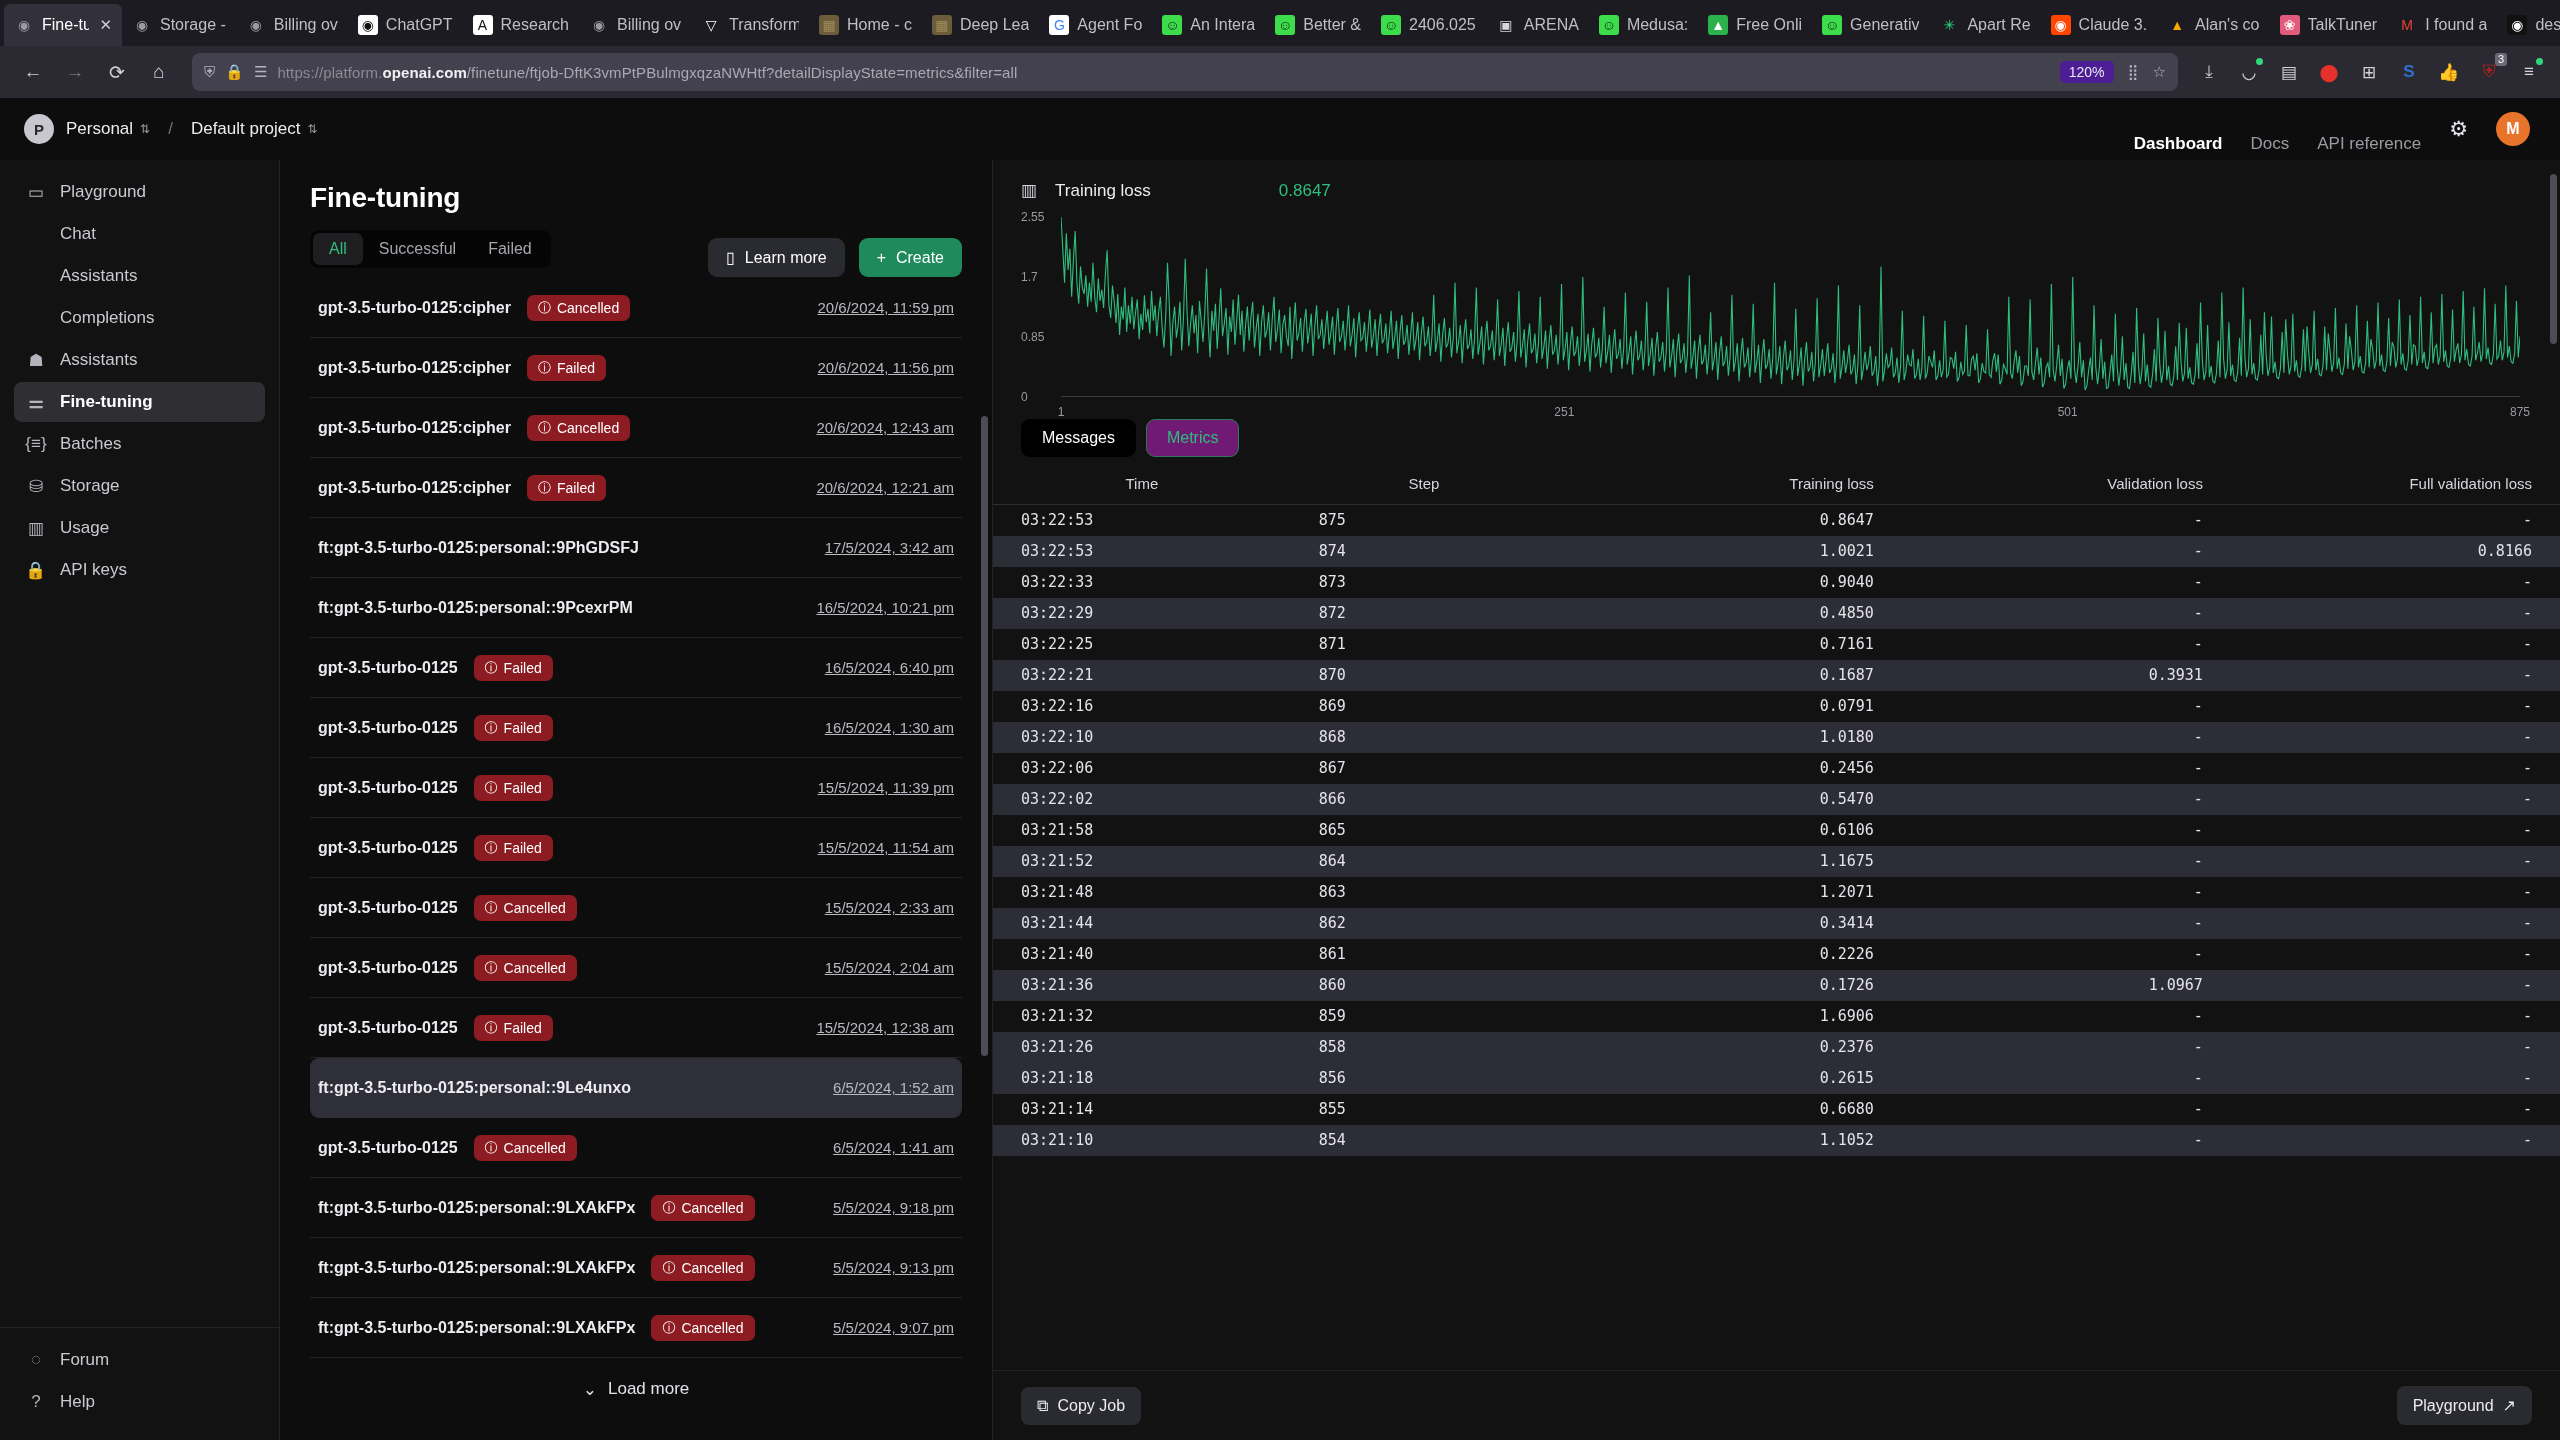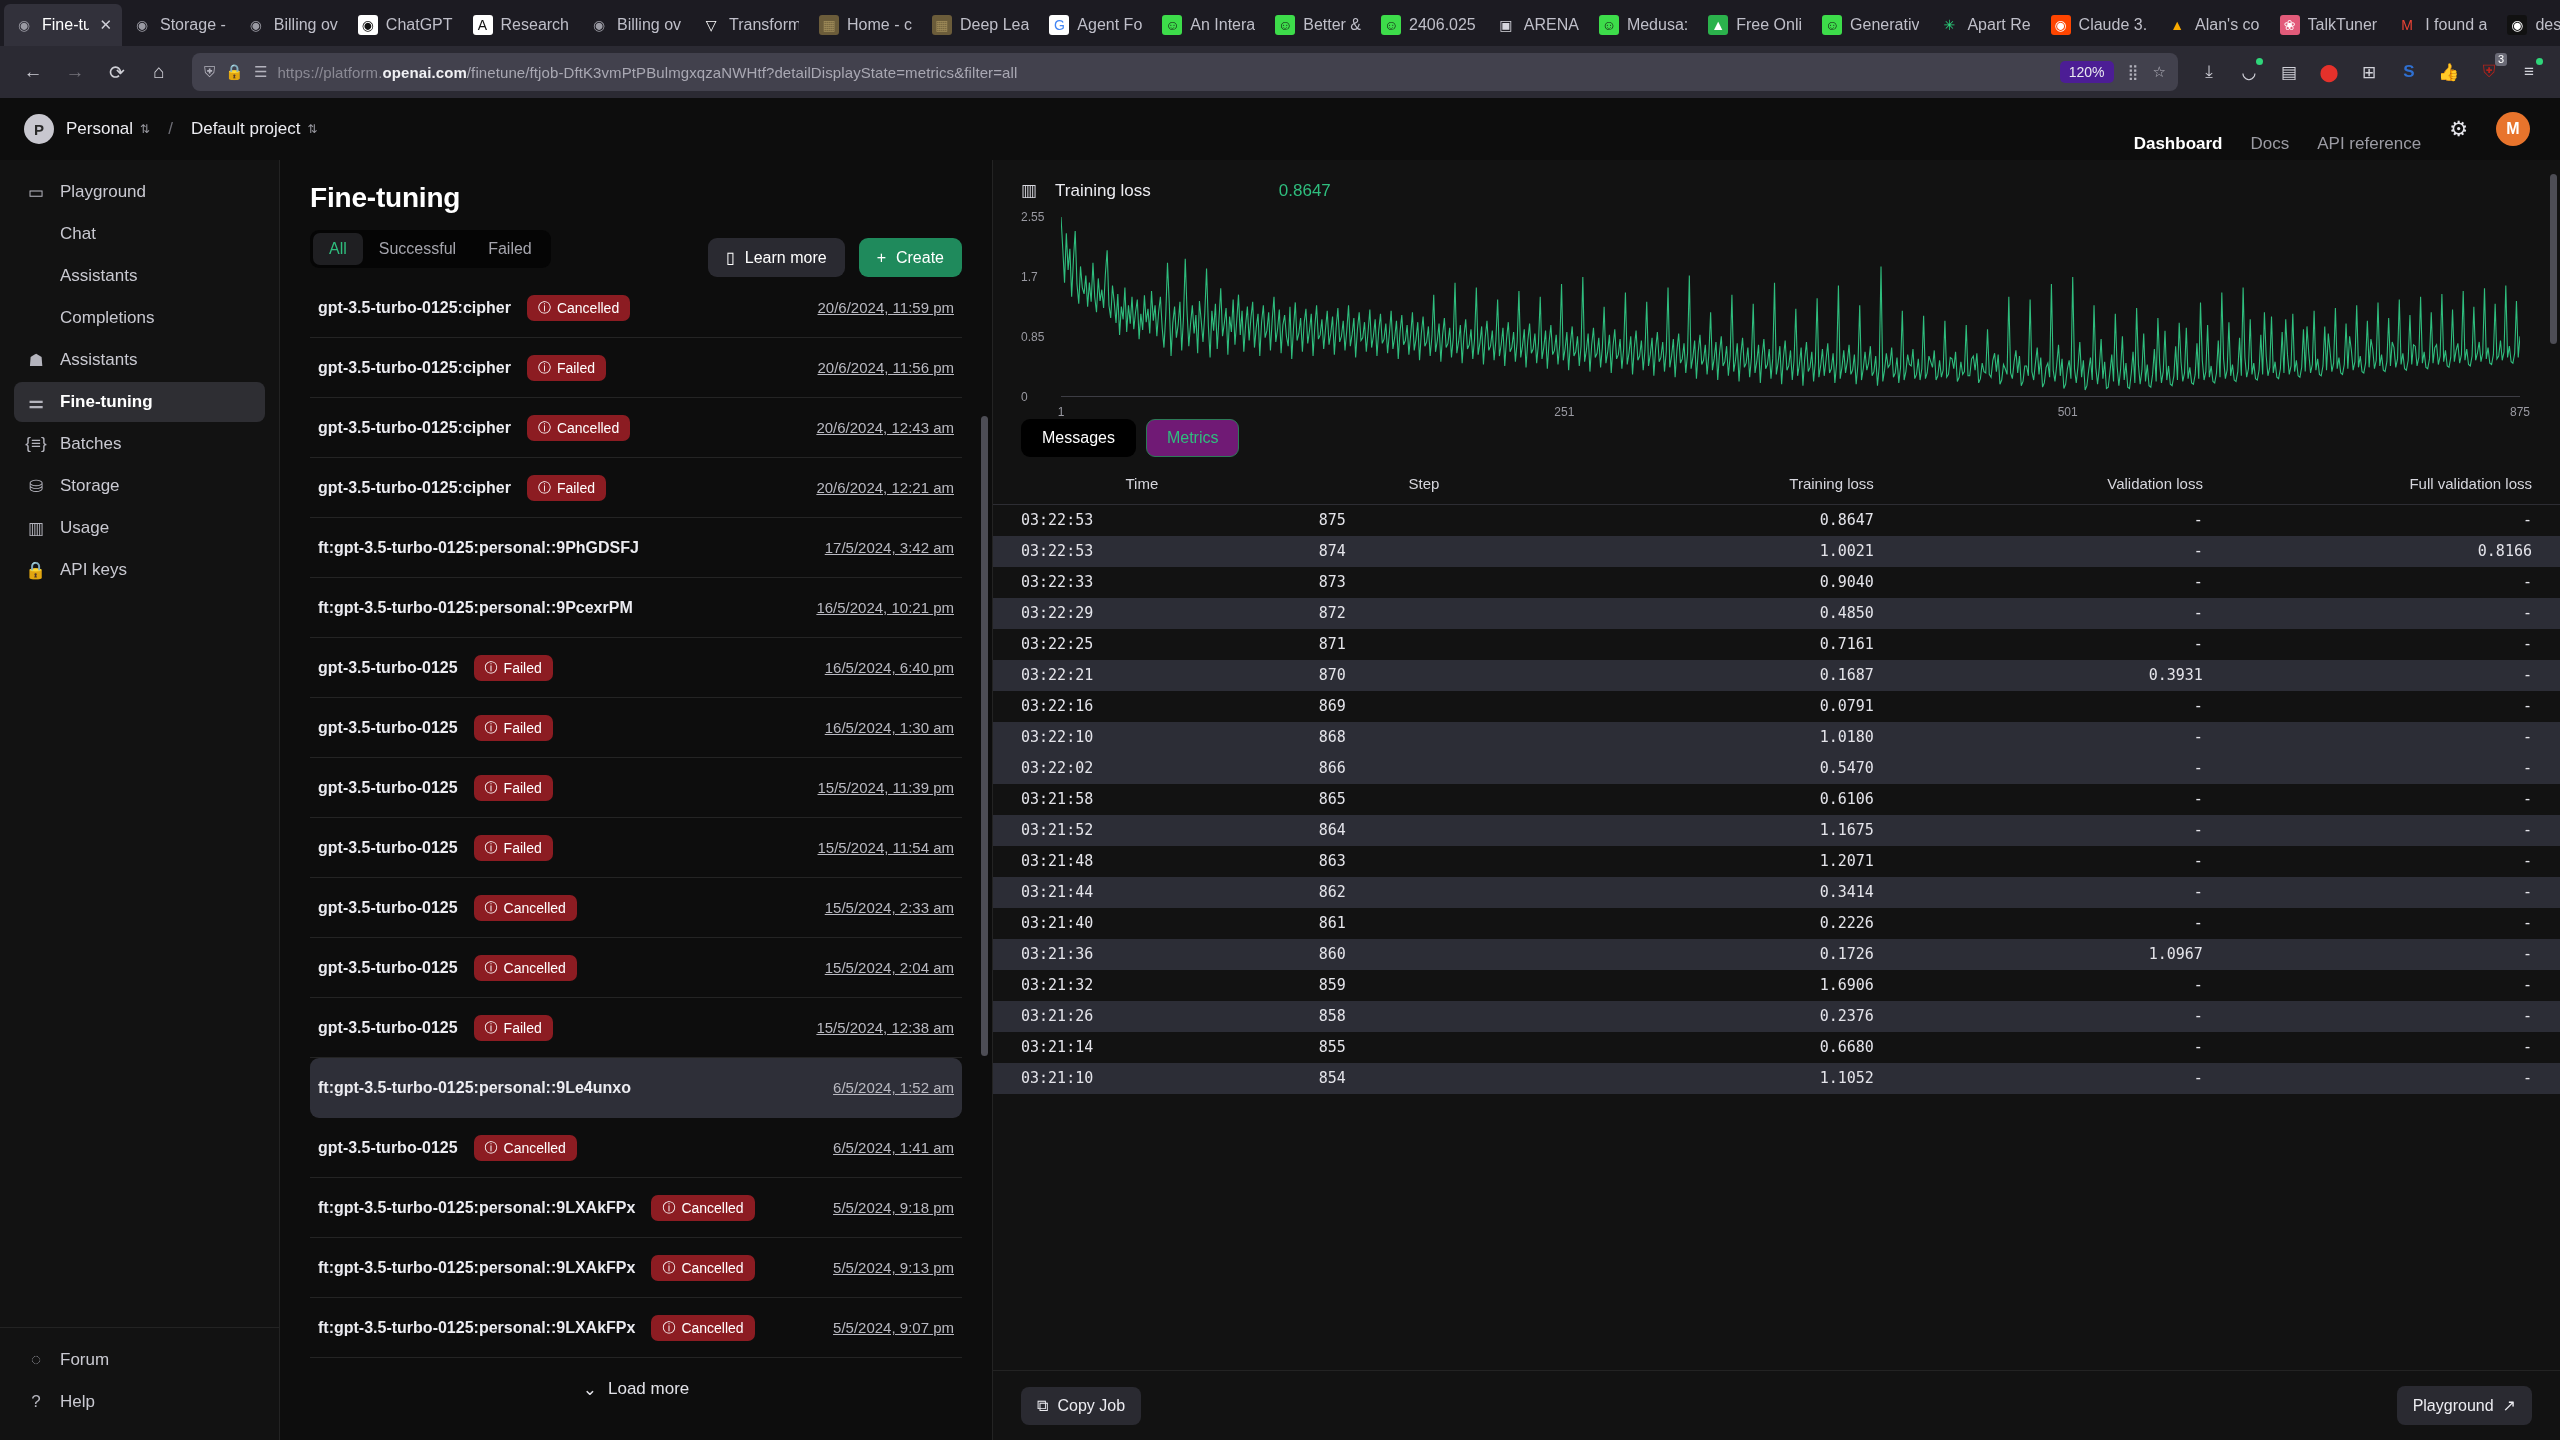--- a/index.html
+++ b/index.html
@@ -674,20 +674,27 @@
                 <td class="col-vl">-</td>
                 <td class="col-fvl">-</td>
               </tr>
               <tr class="alt">
                 <td class="col-time l">03:22:10</td>
                 <td class="col-step l">868</td>
                 <td class="col-tl">1.0180</td>
                 <td class="col-vl">-</td>
                 <td class="col-fvl">-</td>
               </tr>
+              <tr>
+                <td class="col-time l">03:22:06</td>
+                <td class="col-step l">867</td>
+                <td class="col-tl">0.2456</td>
+                <td class="col-vl">-</td>
+                <td class="col-fvl">-</td>
+              </tr>
               <tr class="alt">
                 <td class="col-time l">03:22:02</td>
                 <td class="col-step l">866</td>
                 <td class="col-tl">0.5470</td>
                 <td class="col-vl">-</td>
                 <td class="col-fvl">-</td>
               </tr>
               <tr>
                 <td class="col-time l">03:21:58</td>
                 <td class="col-step l">865</td>
@@ -737,20 +744,27 @@
                 <td class="col-vl">-</td>
                 <td class="col-fvl">-</td>
               </tr>
               <tr class="alt">
                 <td class="col-time l">03:21:26</td>
                 <td class="col-step l">858</td>
                 <td class="col-tl">0.2376</td>
                 <td class="col-vl">-</td>
                 <td class="col-fvl">-</td>
               </tr>
+              <tr class="alt">
+                <td class="col-time l">03:21:18</td>
+                <td class="col-step l">856</td>
+                <td class="col-tl">0.2615</td>
+                <td class="col-vl">-</td>
+                <td class="col-fvl">-</td>
+              </tr>
               <tr>
                 <td class="col-time l">03:21:14</td>
                 <td class="col-step l">855</td>
                 <td class="col-tl">0.6680</td>
                 <td class="col-vl">-</td>
                 <td class="col-fvl">-</td>
               </tr>
               <tr class="alt">
                 <td class="col-time l">03:21:10</td>
                 <td class="col-step l">854</td>

